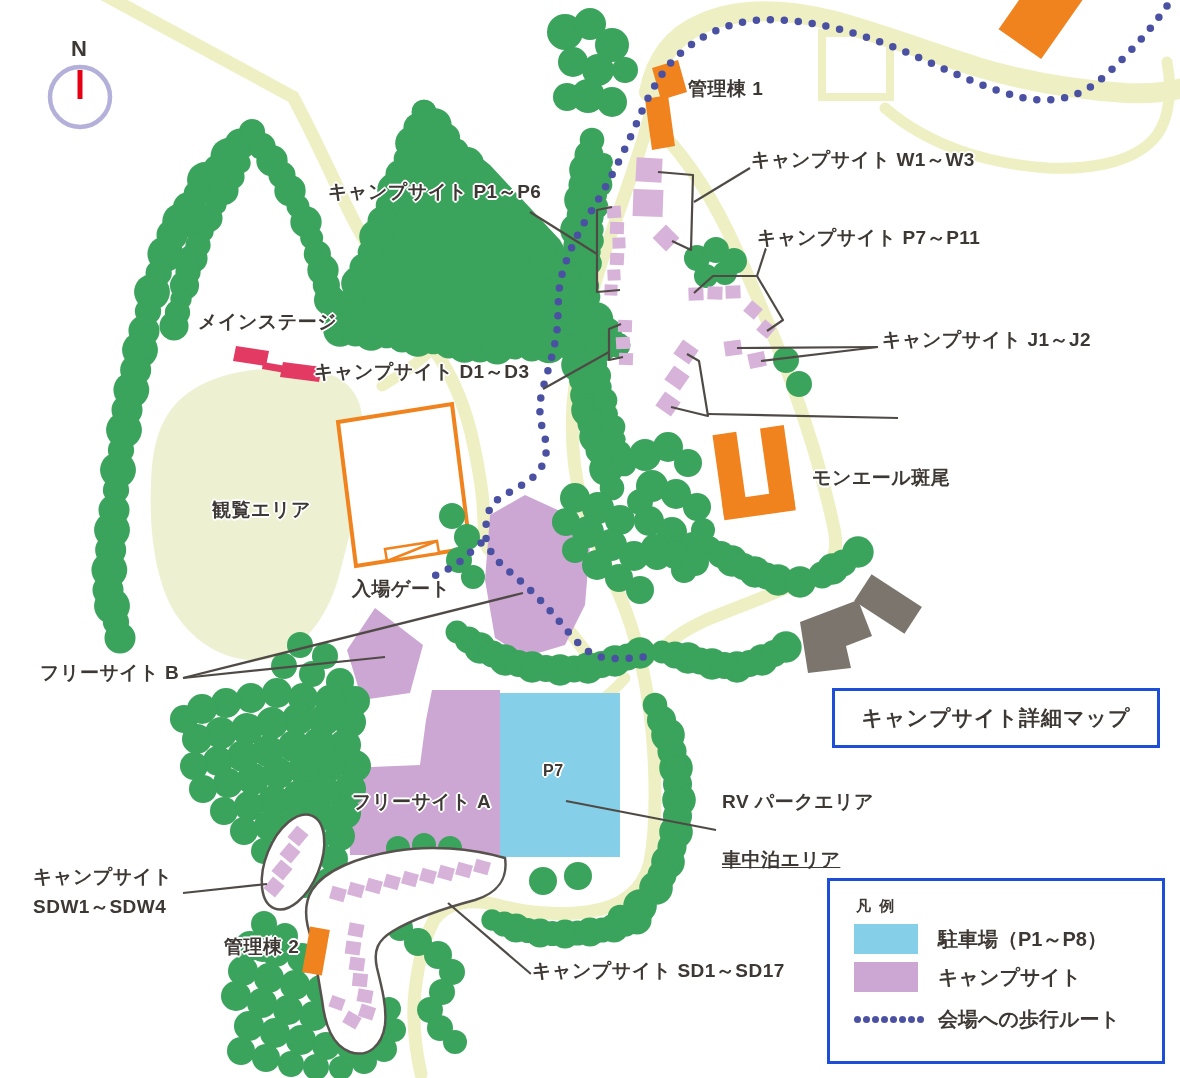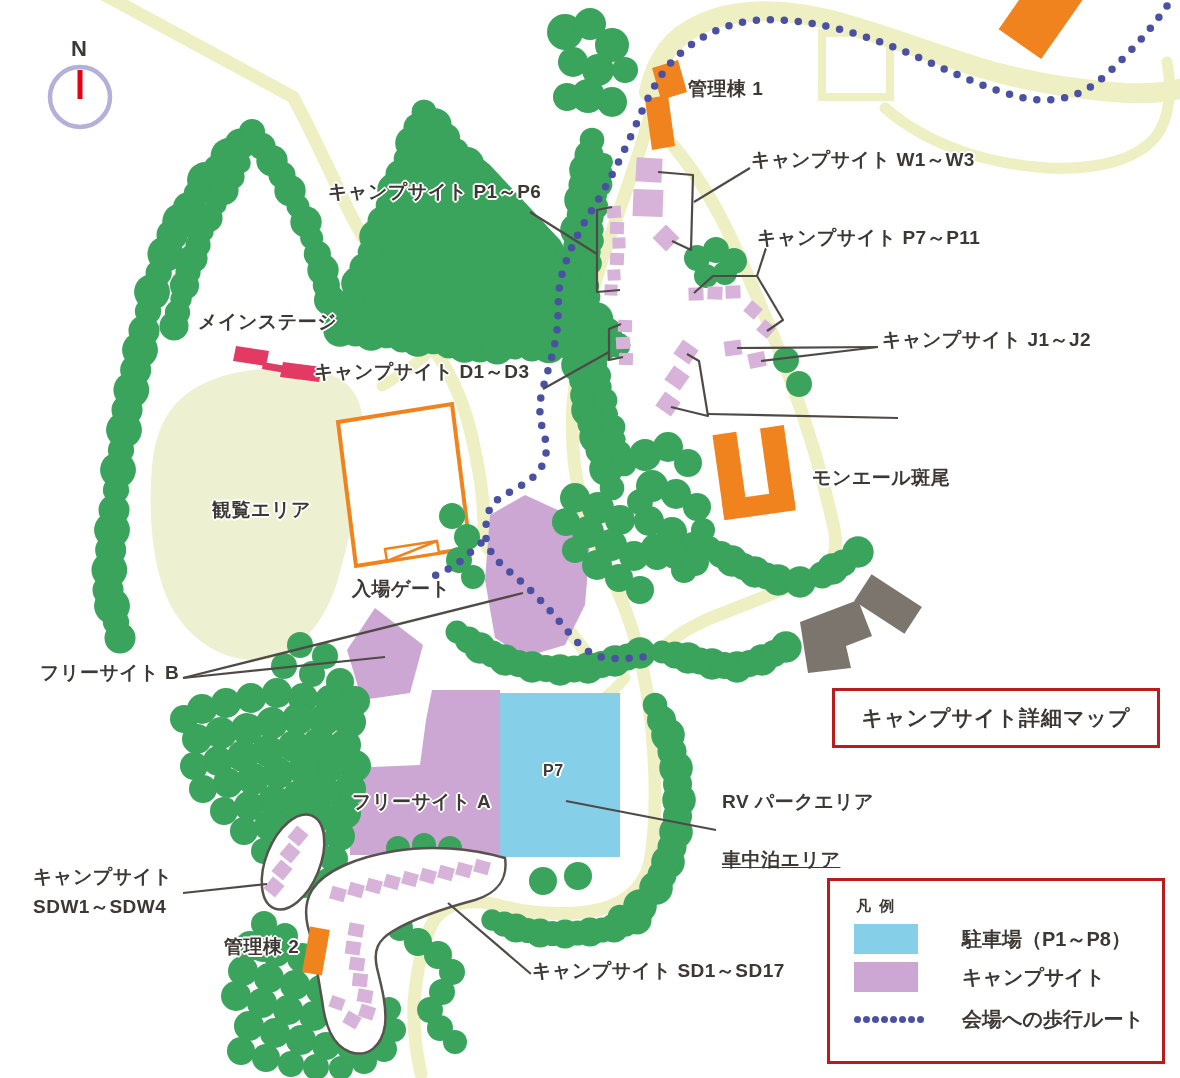--- a/index.html
+++ b/index.html
@@ -11,26 +11,26 @@
   #stage{position:relative;width:1180px;height:1078px;background:#fff;overflow:hidden;
          font-family:"Liberation Sans","DejaVu Sans",sans-serif;}
   #map{position:absolute;left:0;top:0;}
   .road{fill:none;stroke:var(--road);stroke-linecap:round;}
   .purple{fill:var(--purple);}
   .lead{fill:none;stroke:var(--leader);stroke-width:2.2;stroke-linejoin:round;}
   .outline{fill:#fff;stroke:#57524d;stroke-width:2.5;}
   .lbl{position:absolute;color:var(--ink);font-size:19px;font-weight:600;white-space:nowrap;
        letter-spacing:.5px;line-height:1.2;
        text-shadow:-2px 0 #fff,2px 0 #fff,0 -2px #fff,0 2px #fff,-1px -1px #fff,1px 1px #fff,-1px 1px #fff,1px -1px #fff;}
-  .box{position:absolute;background:#fff;border:3px solid #b91c1c;color:var(--ink);}
+  .box{position:absolute;background:#fff;border:3px solid #1d4ed8;color:var(--ink);}
   #titlebox{left:832px;top:688px;width:322px;height:54px;display:flex;align-items:center;justify-content:center;
             font-size:21px;font-weight:600;letter-spacing:1px;}
   #legend{left:827px;top:878px;width:332px;height:180px;}
   #legend .lg-title{margin:16px 0 8px 26px;font-size:15px;font-weight:600;letter-spacing:2px;}
-  .lg-row{display:flex;align-items:center;margin:8px 0 0 24px;gap:24px;}
+  .lg-row{display:flex;align-items:center;margin:8px 0 0 24px;}
   .lg-swatch{width:64px;height:30px;margin-right:20px;}
   .lg-dots{width:70px;margin-right:14px;display:flex;align-items:center;justify-content:space-between;}
   .lg-dots i{width:7px;height:7px;border-radius:50%;background:var(--route);}
   .lg-label{font-size:20px;font-weight:600;}
   .lg-row.route-row{margin-top:14px;}
 </style>
 </head>
 <body>
 
 <div id="stage">

